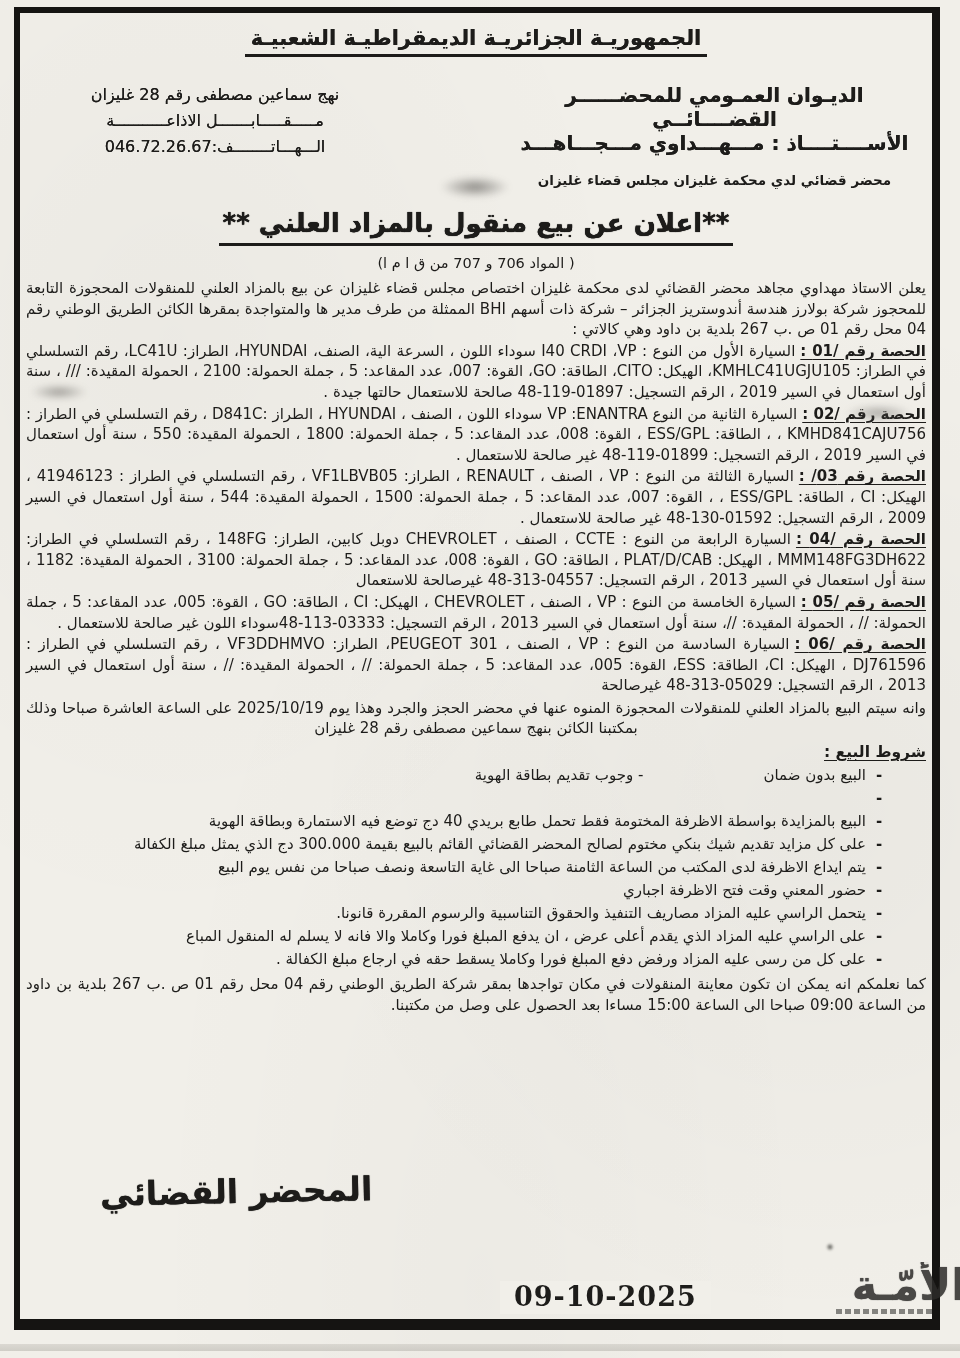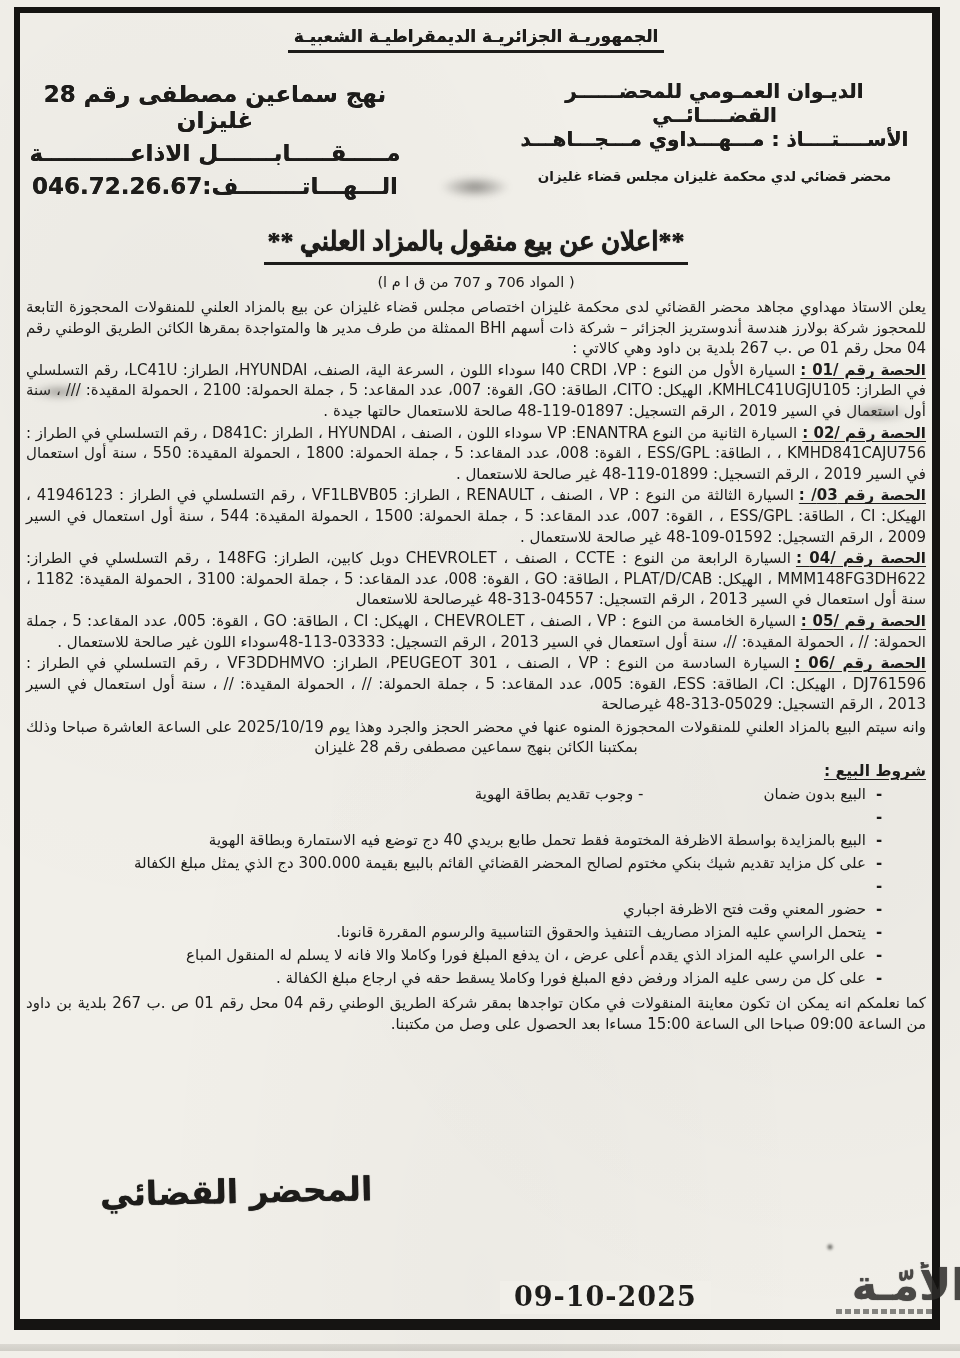--- a/index.html
+++ b/index.html
@@ -23,43 +23,42 @@
     border:6px solid #151412;
     border-right-width:8px;border-bottom-width:11px;
     background:transparent;
   }
   .content{
     position:absolute;left:26px;top:16px;right:34px;
     direction:rtl;
   }
   
   .republic{
-    text-align:center;margin-top:10px;font-size:17px;font-weight:bold;
+    text-align:center;margin-top:10px;font-size:21px;font-weight:bold;
   }
   .republic span{
     display:inline-block;border-bottom:3px solid #1d1c1a;padding:0 6px 4px;
     text-shadow:0 0 0.6px #1d1c1a;
   }
   .header-cols{
     display:flex;justify-content:space-between;margin-top:26px;
   }
   .office{width:47%;text-align:center;}
   .office .l1{font-size:20px;font-weight:bold;text-shadow:0 0 0.5px #1d1c1a;}
   .office .l2{font-size:20px;font-weight:bold;text-shadow:0 0 0.5px #1d1c1a;}
   .office .l3{font-size:13.5px;font-weight:bold;margin-top:17px;}
   .address{width:42%;text-align:center;padding-top:2px;}
-  .address div{font-size:23px;font-weight:bold;margin-bottom:7px;text-shadow:0 0 0.4px #1d1c1a;}
+  .address div{font-size:16px;font-weight:normal;margin-bottom:7px;text-shadow:0 0 0.4px #1d1c1a;}
   
   .announce{
     text-align:center;margin-top:20px;font-size:26px;font-weight:bold;
   }
   .announce span{
     display:inline-block;border-bottom:3.5px solid #1d1c1a;padding:0 4px 5px;
     text-shadow:0 0 1px #1d1c1a, 0 0 0.5px #1d1c1a;
-    font-family:Liberation Serif, serif;
   }
   .legalref{text-align:center;font-size:14.5px;font-weight:normal;margin-top:9px;}
   
   .bodytext{font-size:15px;line-height:20.6px;}
   p.para{
     margin:0 0 1px 0;text-align:justify;text-align-last:right;
   }
   p.intro{margin-top:7px;}
   .lot-label{
     font-weight:bold;text-decoration:underline;text-underline-offset:3px;
@@ -144,21 +143,21 @@
 
     <div class="bodytext">
       <p class="para intro">يعلن الاستاذ مهداوي مجاهد محضر القضائي لدى محكمة غليزان اختصاص مجلس قضاء غليزان عن بيع بالمزاد العلني للمنقولات المحجوزة التابعة للمحجوز شركة بولارز هندسة أندوستريز الجزائر – شركة ذات أسهم BHI الممثلة من طرف مدير ها والمتواجدة بمقرها الكائن الطريق الوطني رقم 04 محل رقم 01 ص .ب 267 بلدية بن داود وهي كالاتي :</p>
 
       <div>
 
           <p class="para"><span class="lot-label">الحصة رقم /01 :</span><span>السيارة الأول من النوع : I40 CRDI ،VP سوداء اللون ، السرعة الية، الصنف، HYUNDAI، الطراز: LC41U، رقم التسلسلي في الطراز: KMHLC41UGJU105، الهيكل: CITO، الطاقة: GO، القوة: 007، عدد المقاعد: 5 ، جملة الحمولة: 2100 ، الحمولة المقيدة: /// ، سنة أول استعمال في السير 2019 ، الرقم التسجيل: 01897-119-48 صالحة للاستعمال حالتها جيدة .</span></p>
 
           <p class="para"><span class="lot-label">الحصة رقم /02 :</span><span>السيارة الثانية من النوع VP :ENANTRA سوداء اللون ، الصنف ، HYUNDAI ، الطراز :D841C ، رقم التسلسلي في الطراز : KMHD841CAJU756 ، ، الطاقة: ESS/GPL ، القوة: 008، عدد المقاعد: 5 ، جملة الحمولة: 1800 ، الحمولة المقيدة: 550 ، سنة أول استعمال في السير 2019 ، الرقم التسجيل: 01899-119-48 غير صالحة للاستعمال .</span></p>
 
-          <p class="para"><span class="lot-label">الحصة رقم 03/ :</span><span>السيارة الثالثة من النوع : VP ، الصنف ، RENAULT ، الطراز: VF1LBVB05 ، رقم التسلسلي في الطراز : 41946123 ، الهيكل: CI ، الطاقة: ESS/GPL ، ، القوة: 007، عدد المقاعد: 5 ، جملة الحمولة: 1500 ، الحمولة المقيدة: 544 ، سنة أول استعمال في السير 2009 ، الرقم التسجيل: 01592-109-48 غير صالحة للاستعمال .</span></p>
+          <p class="para"><span class="lot-label">الحصة رقم 03/ :</span><span>السيارة الثالثة من النوع : VP ، الصنف ، RENAULT ، الطراز: VF1LBVB05 ، رقم التسلسلي في الطراز : 41946123 ، الهيكل: CI ، الطاقة: ESS/GPL ، ، القوة: 007، عدد المقاعد: 5 ، جملة الحمولة: 1500 ، الحمولة المقيدة: 544 ، سنة أول استعمال في السير 2009 ، الرقم التسجيل: 01592-130-48 غير صالحة للاستعمال .</span></p>
 
           <p class="para"><span class="lot-label">الحصة رقم /04 :</span><span>السيارة الرابعة من النوع : CCTE ، الصنف ، CHEVROLET دوبل كابين، الطراز: 148FG ، رقم التسلسلي في الطراز: MMM148FG3DH622 ، الهيكل: PLAT/D/CAB ، الطاقة: GO ، القوة: 008، عدد المقاعد: 5 ، جملة الحمولة: 3100 ، الحمولة المقيدة: 1182 ، سنة أول استعمال في السير 2013 ، الرقم التسجيل: 04557-313-48 غيرصالحة للاستعمال</span></p>
 
           <p class="para"><span class="lot-label">الحصة رقم /05 :</span><span>السيارة الخامسة من النوع : VP ، الصنف ، CHEVROLET ، الهيكل: CI ، الطاقة: GO ، القوة: 005، عدد المقاعد: 5 ، جملة الحمولة: // ، الحمولة المقيدة: //، سنة أول استعمال في السير 2013 ، الرقم التسجيل: 03333-113-48سوداء اللون غير صالحة للاستعمال .</span></p>
 
           <p class="para"><span class="lot-label">الحصة رقم /06 :</span><span>السيارة السادسة من النوع : VP ، الصنف ، 301 PEUGEOT، الطراز: VF3DDHMVO ، رقم التسلسلي في الطراز : DJ761596 ، الهيكل: CI، الطاقة: ESS، القوة: 005، عدد المقاعد: 5 ، جملة الحمولة: // ، الحمولة المقيدة: // ، سنة أول استعمال في السير 2013 ، الرقم التسجيل: 05029-313-48 غيرصالحة</span></p>
         </div>
 
       <p class="para auction">وانه سيتم البيع بالمزاد العلني للمنقولات المحجوزة المنوه عنها في محضر الحجز والجرد وهذا يوم 2025/10/19 على الساعة العاشرة صباحا وذلك بمكتبنا الكائن بنهج سماعين مصطفى رقم 28 غليزان</p>
 
@@ -184,20 +183,21 @@
           </div>
 
           <div class="cond">
             <span class="dash">-</span>
             <span class="cond-text">على كل مزايد تقديم شيك بنكي مختوم لصالح المحضر القضائي القائم بالبيع بقيمة 300.000 دج الذي يمثل مبلغ الكفالة</span>
             <span class="cond-extra"></span>
           </div>
 
           <div class="cond">
             <span class="dash">-</span>
+            <span class="cond-text">يتم ايداع الاظرفة لدى المكتب من الساعة الثامنة صباحا الى غاية التاسعة ونصف صباحا من نفس يوم البيع</span>
             <span class="cond-extra"></span>
           </div>
 
           <div class="cond">
             <span class="dash">-</span>
             <span class="cond-text">حضور المعني وقت فتح الاظرفة اجباري</span>
             <span class="cond-extra"></span>
           </div>
 
           <div class="cond">

